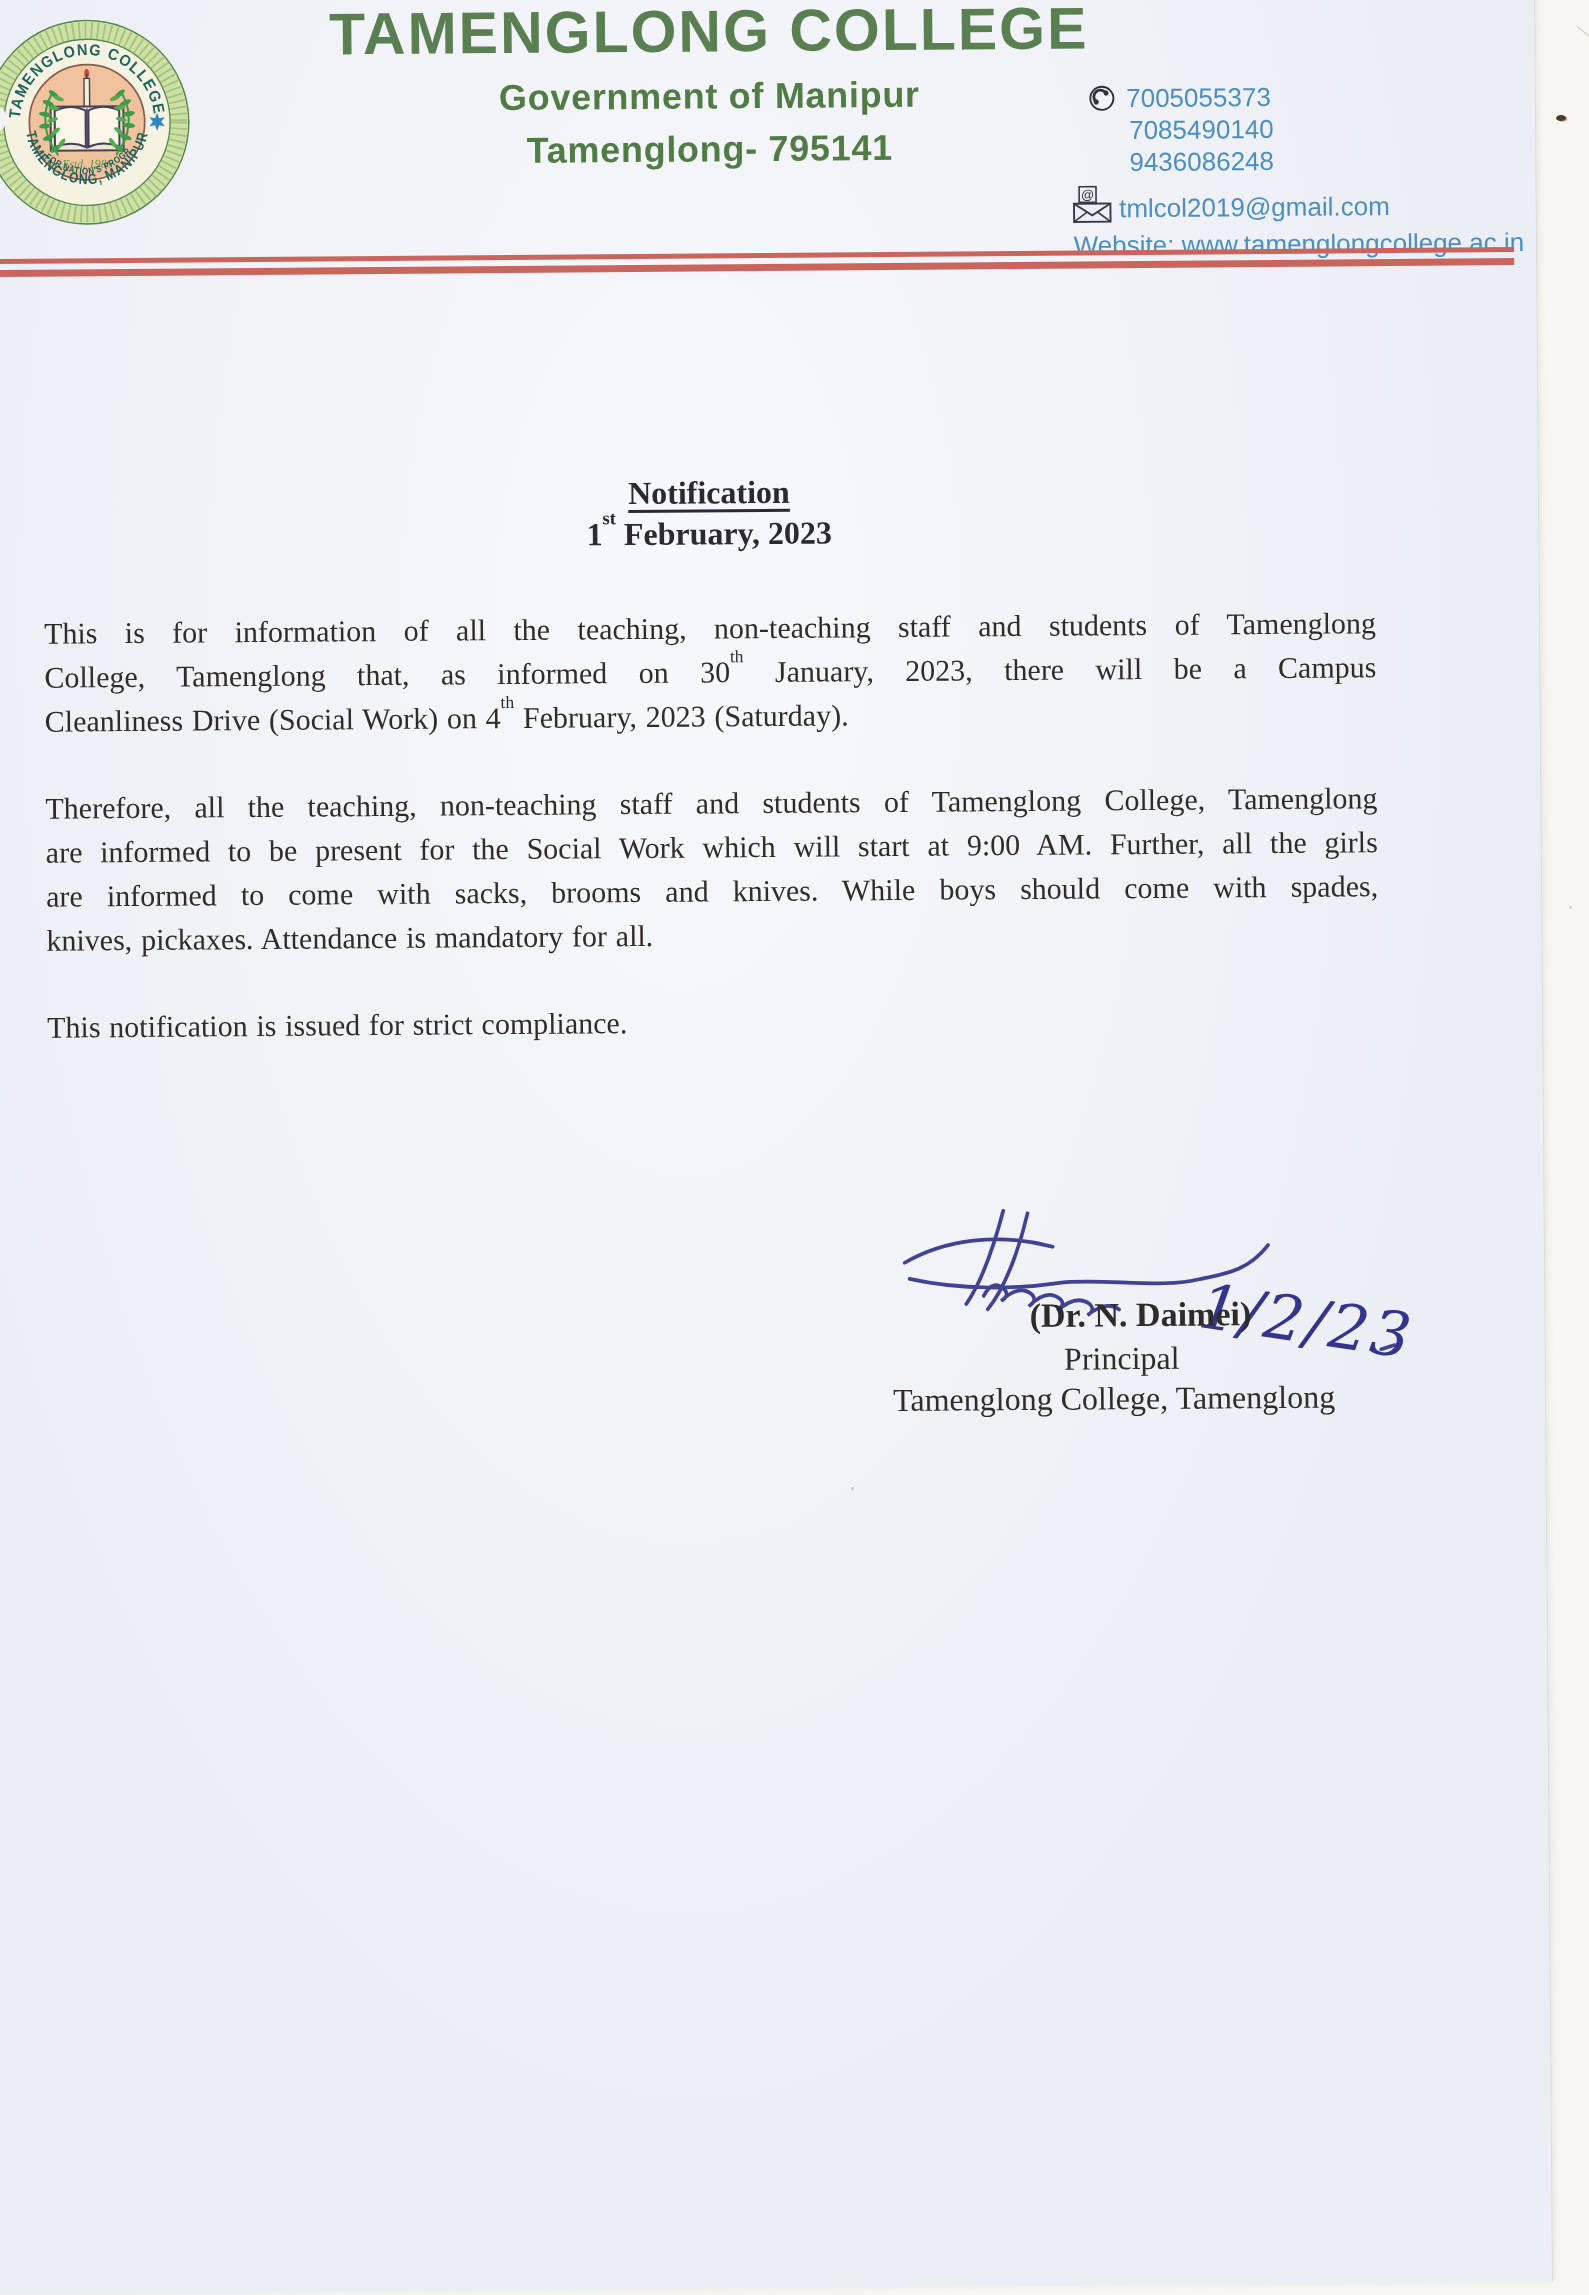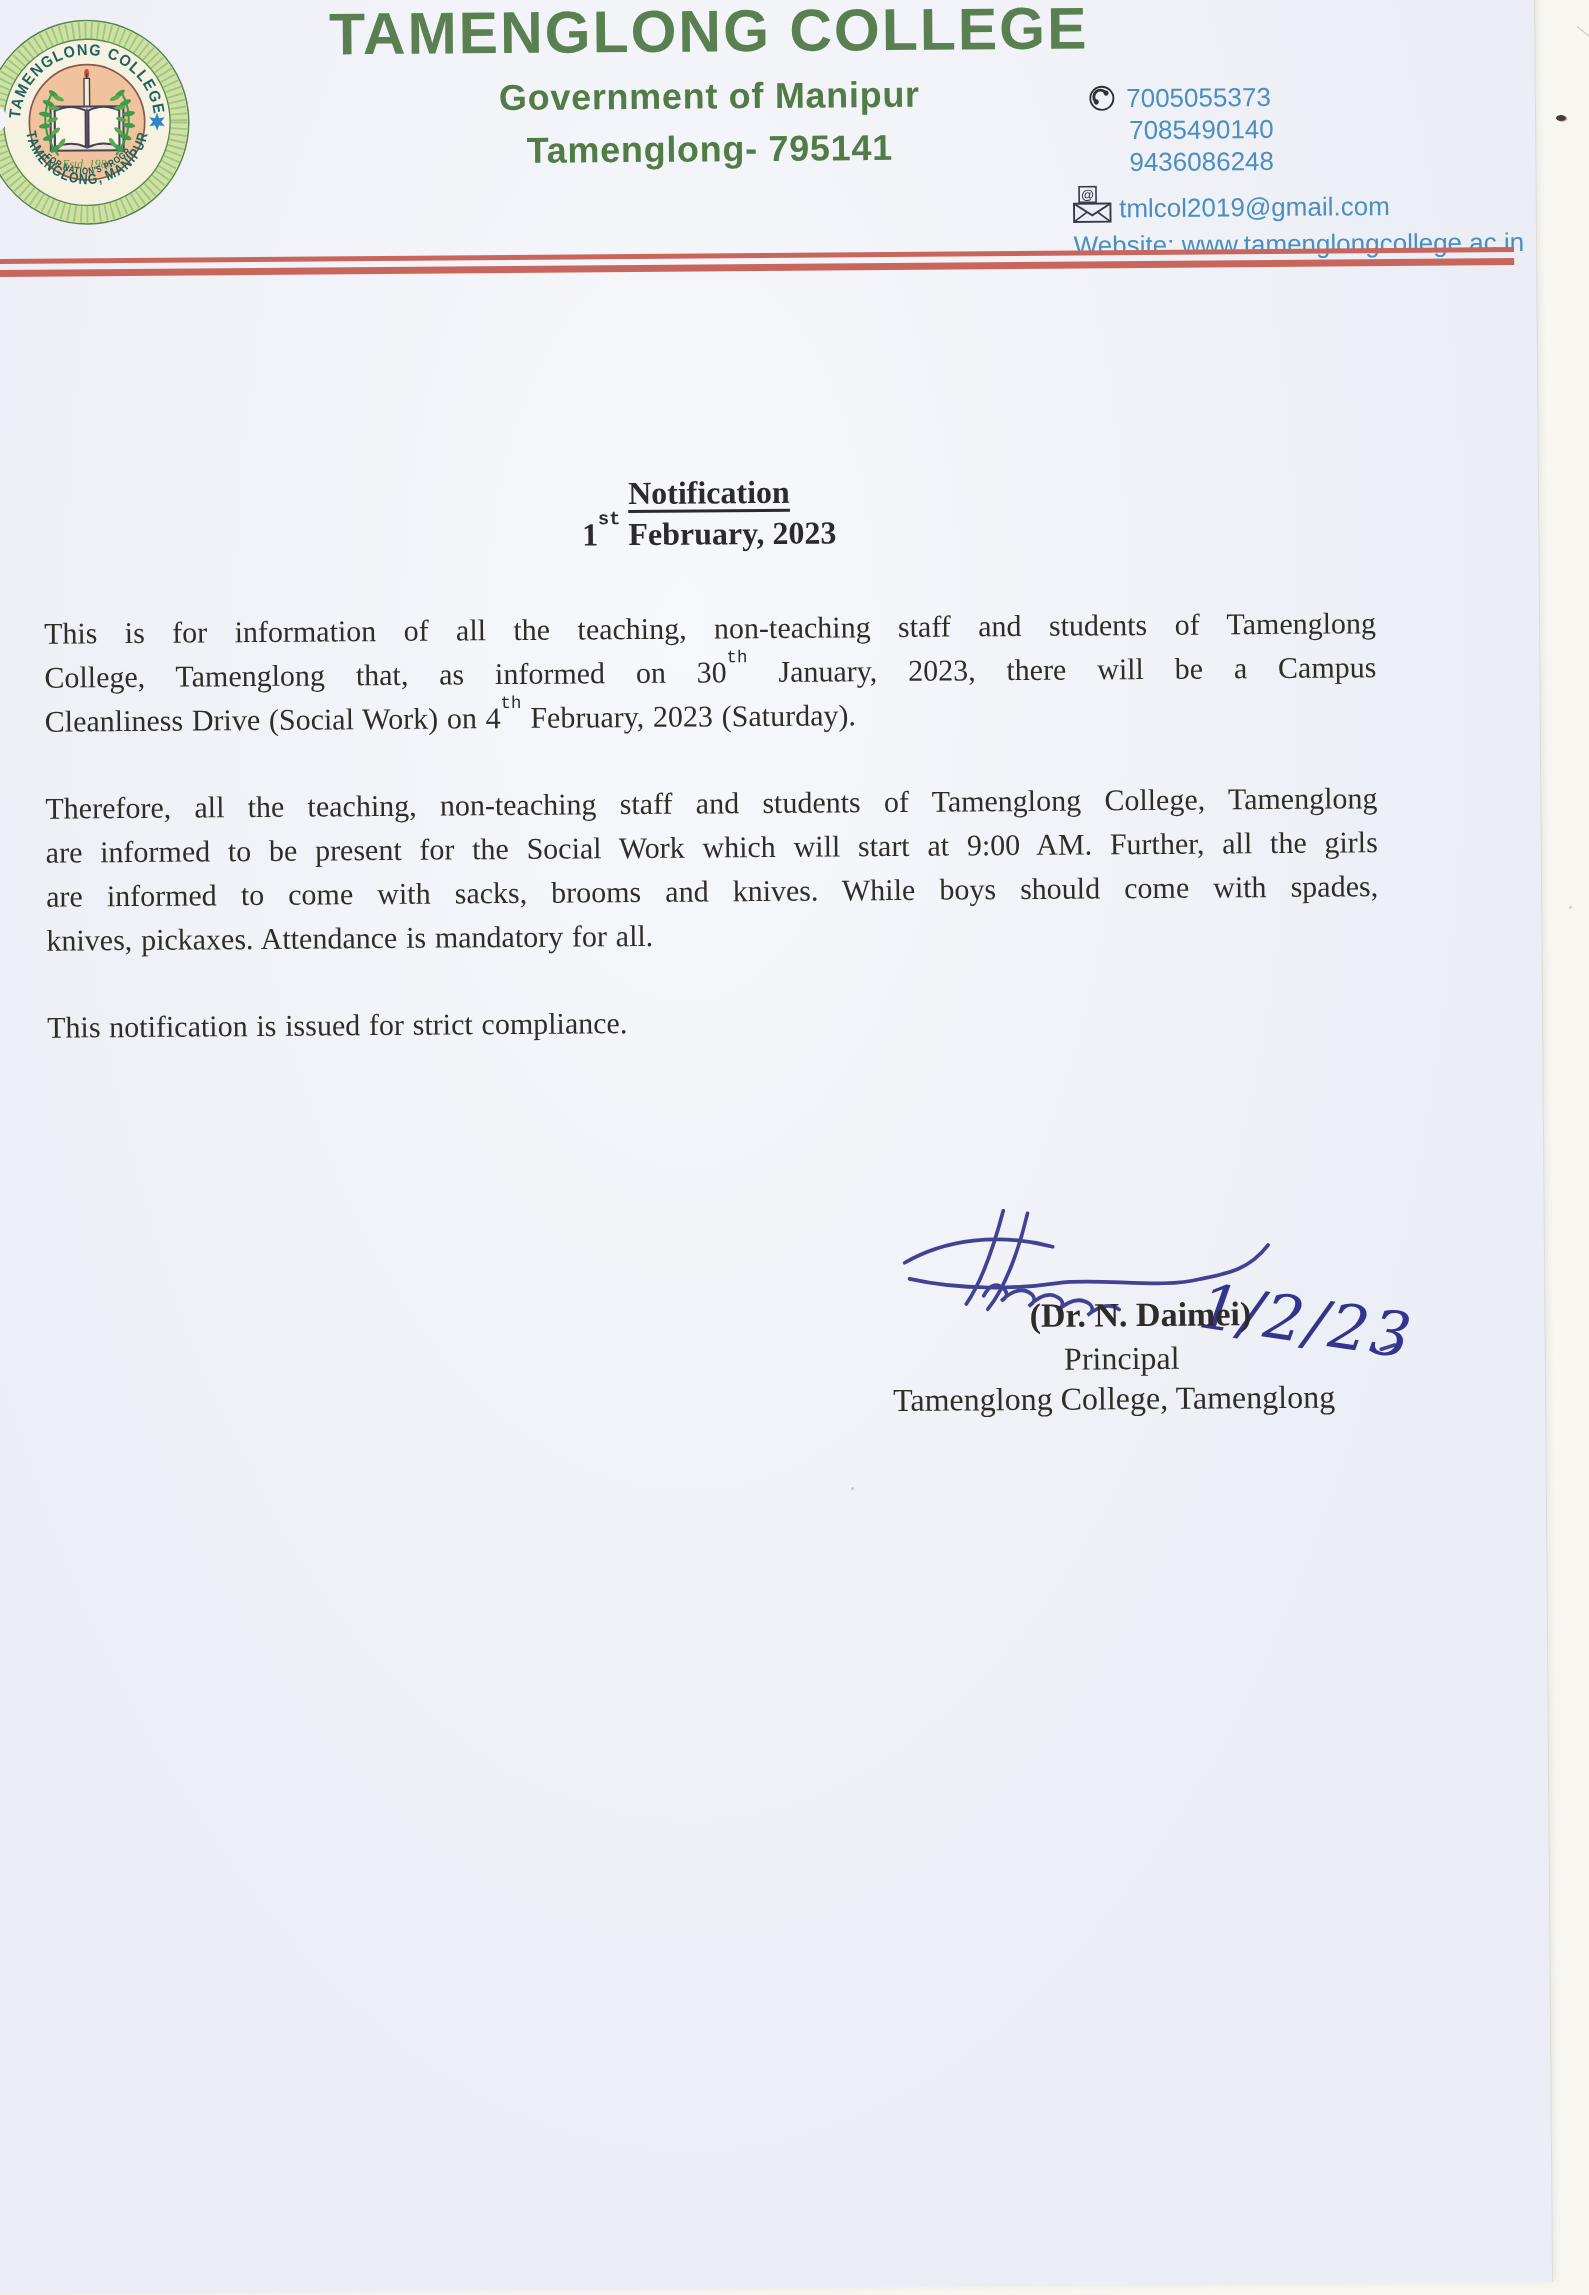--- a/index.html
+++ b/index.html
@@ -53,21 +53,21 @@
   .rule .l2{height:6.7px;background:#c8665e;}
 
   
   .heading-wrap{position:absolute;left:48px;top:474px;width:1332px;text-align:center;color:#2c2a30;}
   .notice-heading{
     font-size:32px;font-weight:bold;
     text-decoration:underline;text-underline-offset:6px;text-decoration-thickness:2.7px;
   }
   .notice-date{position:absolute;left:48px;top:515px;width:1332px;text-align:center;
     font-size:32px;font-weight:bold;color:#2c2a30;}
-  sup{font-size:.58em;line-height:0;position:relative;top:-0.5em;font-family:Liberation Mono, monospace;}
+  sup{font-size:.58em;line-height:0;position:relative;top:-0.5em;}
 
   .body-text{
     position:absolute;left:48px;top:606px;width:1332px;
     font-size:30px;line-height:44px;color:#302d29;
     word-spacing:1.3px;
   }
   .para{margin-bottom:43px;}
   .line{text-align:justify;text-align-last:justify;}
   .line.last{text-align-last:left;}
 

